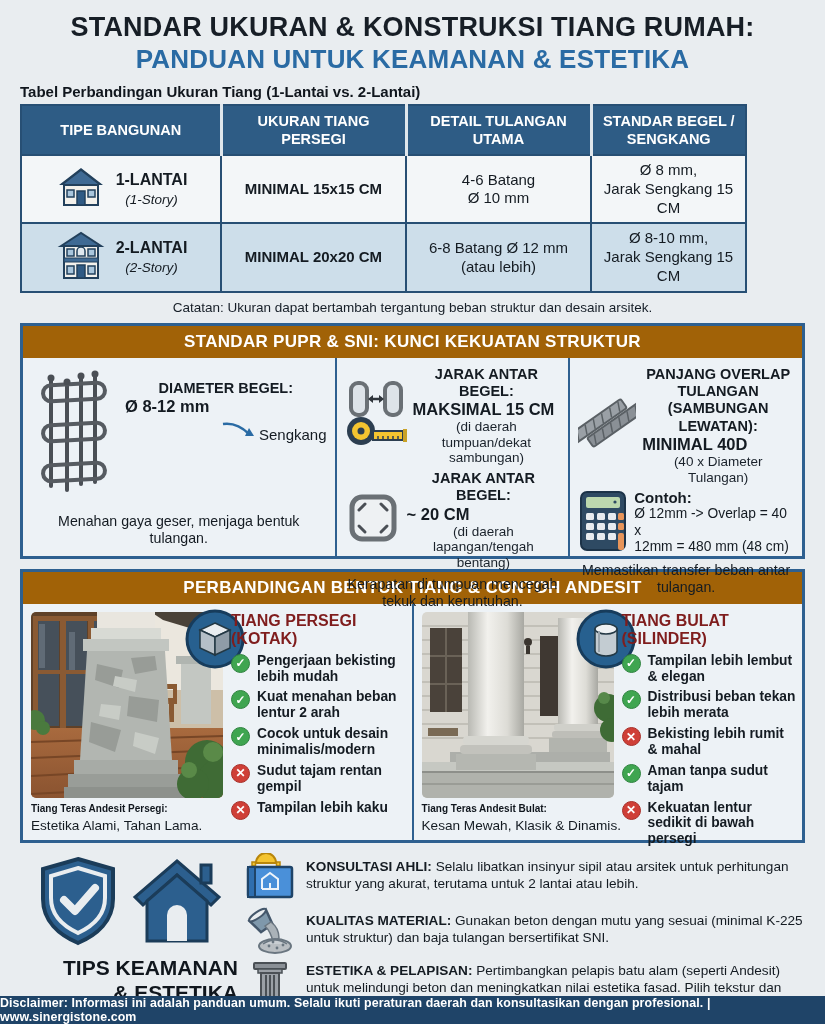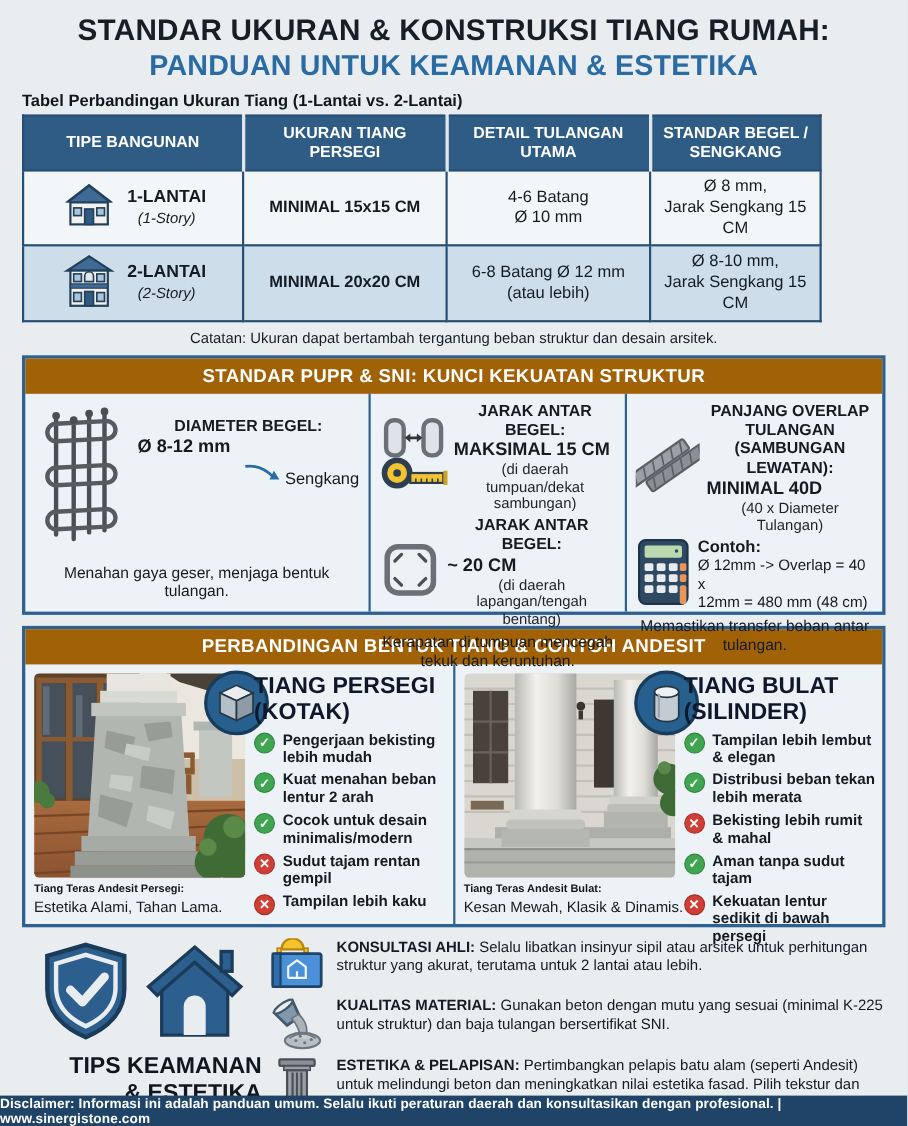--- a/index.html
+++ b/index.html
@@ -49,39 +49,39 @@
 
   
   .cmpbox{ margin-top:10px; }
   .cmp-body{ display:flex; }
   .cmp-half{ flex:1; padding:8px 8px 6px; position:relative; }
   .cmp-half.first{ border-right:2px solid #2e6090; }
   .photo-wrap{ position:relative; width:192px; }
   .photo{ border-radius:4px; display:block; }
   .badge{ position:absolute; top:-3px; right:-22px; width:60px; height:60px; }
   .cmp-list{ position:absolute; top:8px; left:208px; right:6px; }
-  .cmp-title{ font-size:21px; font-weight:800; color:#0f172a; margin-bottom:5px; }
+  .cmp-title{ font-size:16px; font-weight:800; color:#7f1d1d; margin-bottom:5px; }
   .cmp-item{ display:flex; gap:7px; margin-bottom:5px; align-items:flex-start; }
   .ic{ width:19px; height:19px; min-width:19px; border-radius:50%; color:#fff; font-size:12px; font-weight:800; display:flex; align-items:center; justify-content:center; margin-top:1px; }
   .ic-check{ background:#3fa550; border:1px solid #2f8440; }
   .ic-cross{ background:#cf3f37; border:1px solid #a82f29; }
   .ic-check::after{ content:"✓"; }
   .ic-cross::after{ content:"✕"; }
   .cmp-text{ font-size:13.8px; font-weight:600; color:#141b22; line-height:1.15; }
   .cmp-cap{ margin-top:5px; line-height:1.2; }
   .cmp-cap .cb{ font-size:10px; font-weight:800; color:#10161d; display:block; }
   .cmp-cap .cn{ font-size:13.6px; color:#141b22; }
 
   
   .tips{ display:flex; margin:8px 20px 0; height:150px; }
   .tips-left{ width:218px; text-align:right; padding-top:4px; }
   .tips-icons{ display:flex; justify-content:center; gap:10px; }
   .tips-title{ font-size:21px; font-weight:800; color:#10161d; line-height:1.2; margin-top:4px; }
   .tips-right{ flex:1; padding:2px 2px 0 6px; }
-  .tip-row{ display:flex; gap:10px; margin-bottom:7px; }
+  .tip-row{ display:flex; gap:10px; align-items:center; margin-bottom:7px; }
   .tip-ic{ width:52px; min-width:52px; display:flex; justify-content:center; }
   .tip-txt{ font-size:13.6px; color:#141b22; line-height:1.25; }
   .tip-txt .lead{ font-weight:800; }
 
   
   .footbar{ position:absolute; left:0; right:0; bottom:0; height:28px; background:#1f4468; color:#fff; display:flex; align-items:center; justify-content:center; font-size:12.4px; font-weight:600; letter-spacing:.1px; }
 </style>
 </head>
 <body>
 

